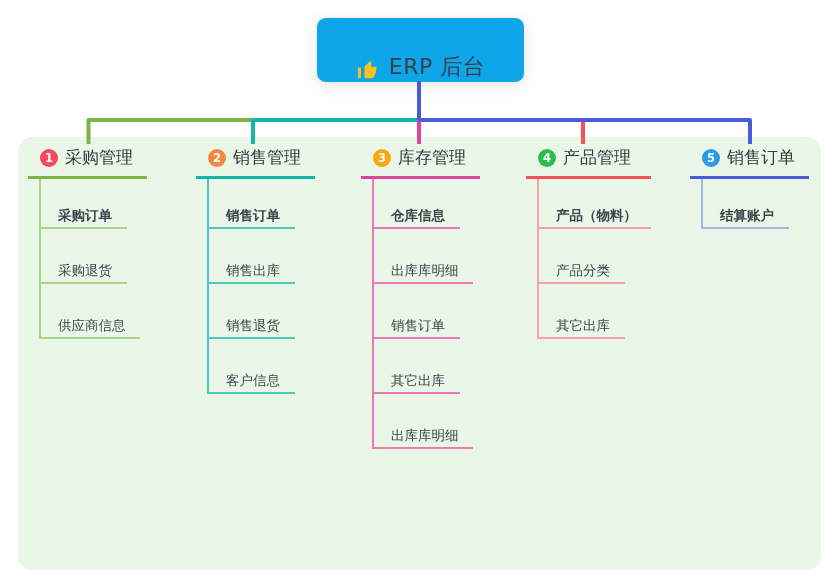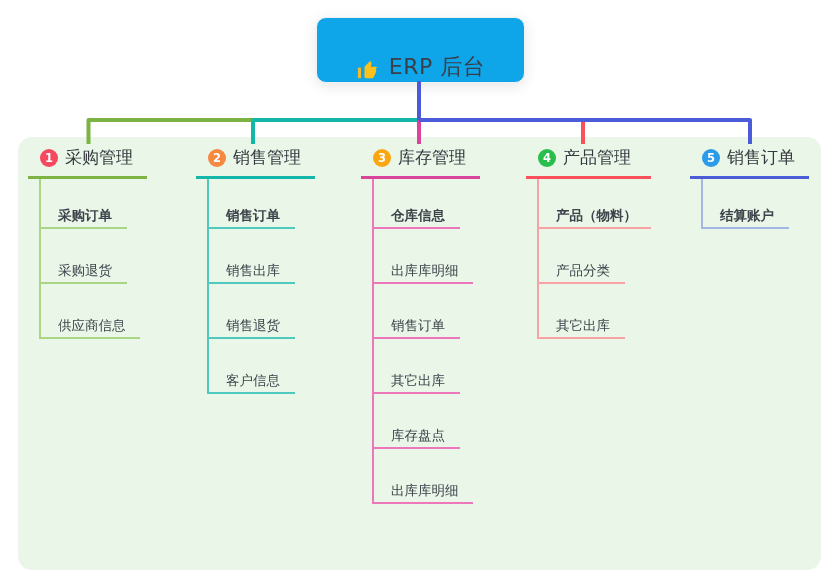--- a/index.html
+++ b/index.html
@@ -117,23 +117,20 @@
           <div class="branch-item">
             <span>出库库明细</span>
           </div>
           <div class="branch-item">
             <span>销售订单</span>
           </div>
           <div class="branch-item">
             <span>其它出库</span>
           </div>
           <div class="branch-item">
-            <span>库存盘点</span>
-          </div>
-          <div class="branch-item">
             <span>出库库明细</span>
           </div>
         </div>
       </div>
       <div class="branch" style="left: 526px; --main: #f8515c; --light: #f9a2a6; --badge: #28be4b;">
         <div class="branch-title">
           <span class="badge">4</span>
           <span class="branch-label">产品管理</span>
         </div>
         <div class="branch-items">

